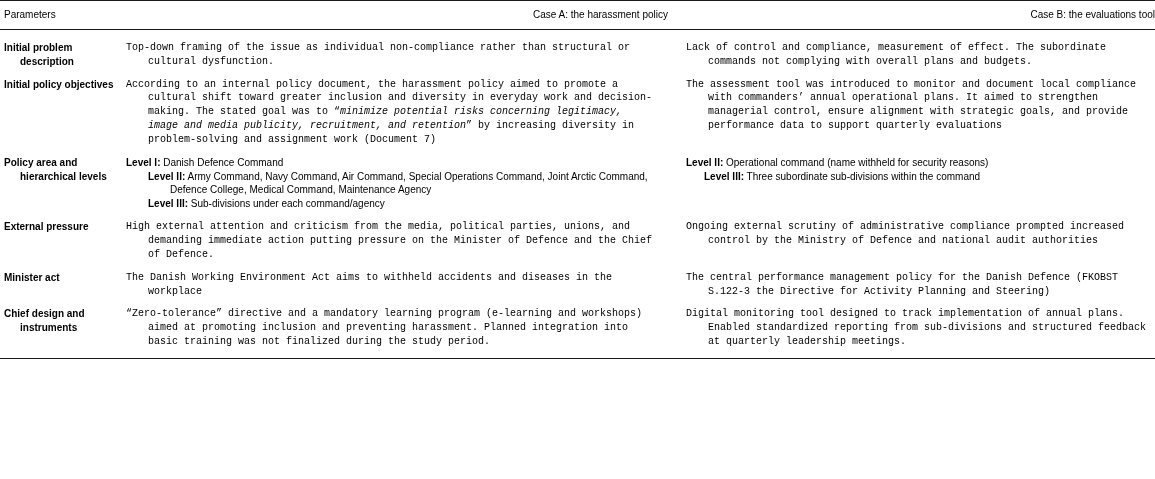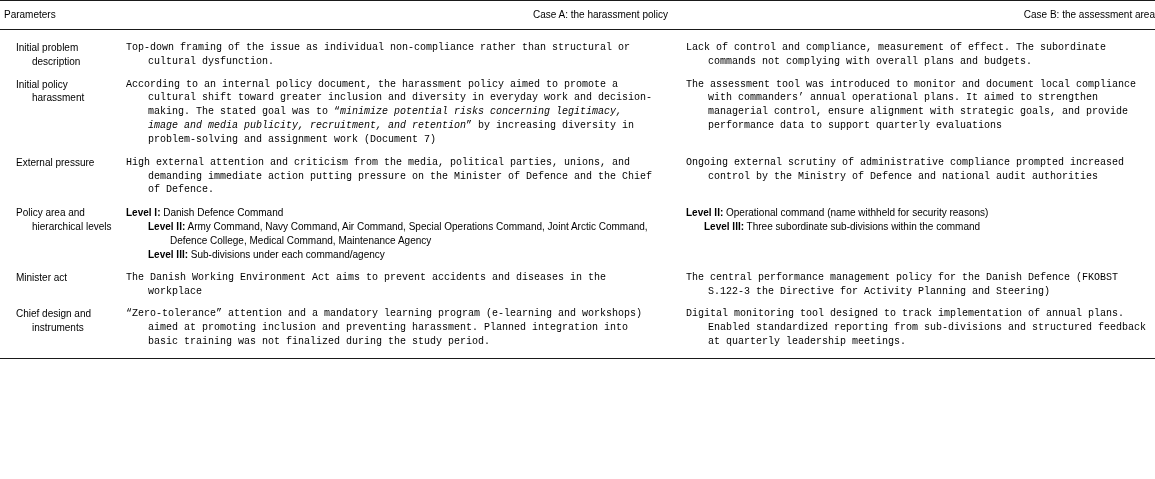--- a/index.html
+++ b/index.html
@@ -52,22 +52,23 @@
     text-align: right;
   }
   tbody tr.body-row:first-child td {
     padding-top: 11px;
   }
   tbody td {
     vertical-align: top;
     padding: 0 0 9px 0;
   }
   td.cell-param {
-    padding-left: 16px;
+    padding-left: 4px;
     padding-right: 8px;
+    font-weight: bold;
   }
   td.cell-a {
     padding-right: 14px;
   }
   td.cell-b {
     padding-left: 18px;
     padding-right: 0;
   }
   tfoot tr.rule-bottom td {
     border-top: 1.6px solid #1a1a1a;
@@ -125,88 +126,88 @@
     </colgroup>
     <thead>
       <tr class="rule-top">
         <th></th>
         <th></th>
         <th></th>
       </tr>
       <tr class="header-row">
         <th class="head-param">Parameters</th>
         <th class="head-case">Case A: the harassment policy</th>
-        <th class="head-case">Case B: the assessment area</th>
+        <th class="head-case">Case B: the evaluations tool</th>
       </tr>
     </thead>
     <tbody id="table-body">
         <tr class="body-row">
           <td class="cell-param">
             <div class="hang-param">Initial problem description</div>
           </td>
           <td class="cell-a">
             <div class="block hang">Top-down framing of the issue as individual non-compliance rather than structural or cultural dysfunction.</div>
           </td>
           <td class="cell-b">
             <div class="block hang">Lack of control and compliance, measurement of effect. The subordinate commands not complying with overall plans and budgets.</div>
           </td>
         </tr>
         <tr class="body-row">
           <td class="cell-param">
-            <div class="hang-param">Initial policy harassment</div>
+            <div class="hang-param">Initial policy objectives</div>
           </td>
           <td class="cell-a">
             <div class="block hang"><span>According to an internal policy document, the harassment policy aimed to promote a cultural shift toward greater inclusion and diversity in everyday work and decision-making. The stated goal was to </span><span>“</span><span class="ital">minimize potential risks concerning legitimacy, image and media publicity, recruitment, and retention</span><span>”</span><span> by increasing diversity in problem-solving and assignment work (Document 7)</span></div>
           </td>
           <td class="cell-b">
             <div class="block hang">The assessment tool was introduced to monitor and document local compliance with commanders’ annual operational plans. It aimed to strengthen managerial control, ensure alignment with strategic goals, and provide performance data to support quarterly evaluations</div>
-          </td>
-        </tr>
-        <tr class="body-row">
-          <td class="cell-param">
-            <div class="hang-param">External pressure</div>
-          </td>
-          <td class="cell-a">
-            <div class="block hang">High external attention and criticism from the media, political parties, unions, and demanding immediate action putting pressure on the Minister of Defence and the Chief of Defence.</div>
-          </td>
-          <td class="cell-b">
-            <div class="block hang">Ongoing external scrutiny of administrative compliance prompted increased control by the Ministry of Defence and national audit authorities</div>
           </td>
         </tr>
         <tr class="body-row">
           <td class="cell-param">
             <div class="hang-param">Policy area and hierarchical levels</div>
           </td>
           <td class="cell-a">
             <div class="block lvl-1"><span class="lbl">Level I:</span><span> Danish Defence Command</span></div>
             <div class="block lvl-2"><span class="lbl">Level II:</span><span> Army Command, Navy Command, Air Command, Special Operations Command, Joint Arctic Command, Defence College, Medical Command, Maintenance Agency</span></div>
             <div class="block lvl-2"><span class="lbl">Level III:</span><span> Sub-divisions under each command/agency</span></div>
           </td>
           <td class="cell-b">
             <div class="block lvl-1-b"><span class="lbl">Level II:</span><span> Operational command (name withheld for security reasons)</span></div>
             <div class="block lvl-2-b"><span class="lbl">Level III:</span><span> Three subordinate sub-divisions within the command</span></div>
           </td>
         </tr>
         <tr class="body-row">
           <td class="cell-param">
+            <div class="hang-param">External pressure</div>
+          </td>
+          <td class="cell-a">
+            <div class="block hang">High external attention and criticism from the media, political parties, unions, and demanding immediate action putting pressure on the Minister of Defence and the Chief of Defence.</div>
+          </td>
+          <td class="cell-b">
+            <div class="block hang">Ongoing external scrutiny of administrative compliance prompted increased control by the Ministry of Defence and national audit authorities</div>
+          </td>
+        </tr>
+        <tr class="body-row">
+          <td class="cell-param">
             <div class="hang-param">Minister act</div>
           </td>
           <td class="cell-a">
-            <div class="block hang">The Danish Working Environment Act aims to prevent accidents and diseases in the workplace</div>
+            <div class="block hang">The Danish Working Environment Act aims to withheld accidents and diseases in the workplace</div>
           </td>
           <td class="cell-b">
             <div class="block hang">The central performance management policy for the Danish Defence (FKOBST S.122-3 the Directive for Activity Planning and Steering)</div>
           </td>
         </tr>
         <tr class="body-row">
           <td class="cell-param">
             <div class="hang-param">Chief design and instruments</div>
           </td>
           <td class="cell-a">
-            <div class="block hang">“Zero-tolerance” attention and a mandatory learning program (e-learning and workshops) aimed at promoting inclusion and preventing harassment. Planned integration into basic training was not finalized during the study period.</div>
+            <div class="block hang">“Zero-tolerance” directive and a mandatory learning program (e-learning and workshops) aimed at promoting inclusion and preventing harassment. Planned integration into basic training was not finalized during the study period.</div>
           </td>
           <td class="cell-b">
             <div class="block hang">Digital monitoring tool designed to track implementation of annual plans. Enabled standardized reporting from sub-divisions and structured feedback at quarterly leadership meetings.</div>
           </td>
         </tr>
       </tbody>
     <tfoot>
       <tr class="rule-bottom">
         <td></td>
         <td></td>

